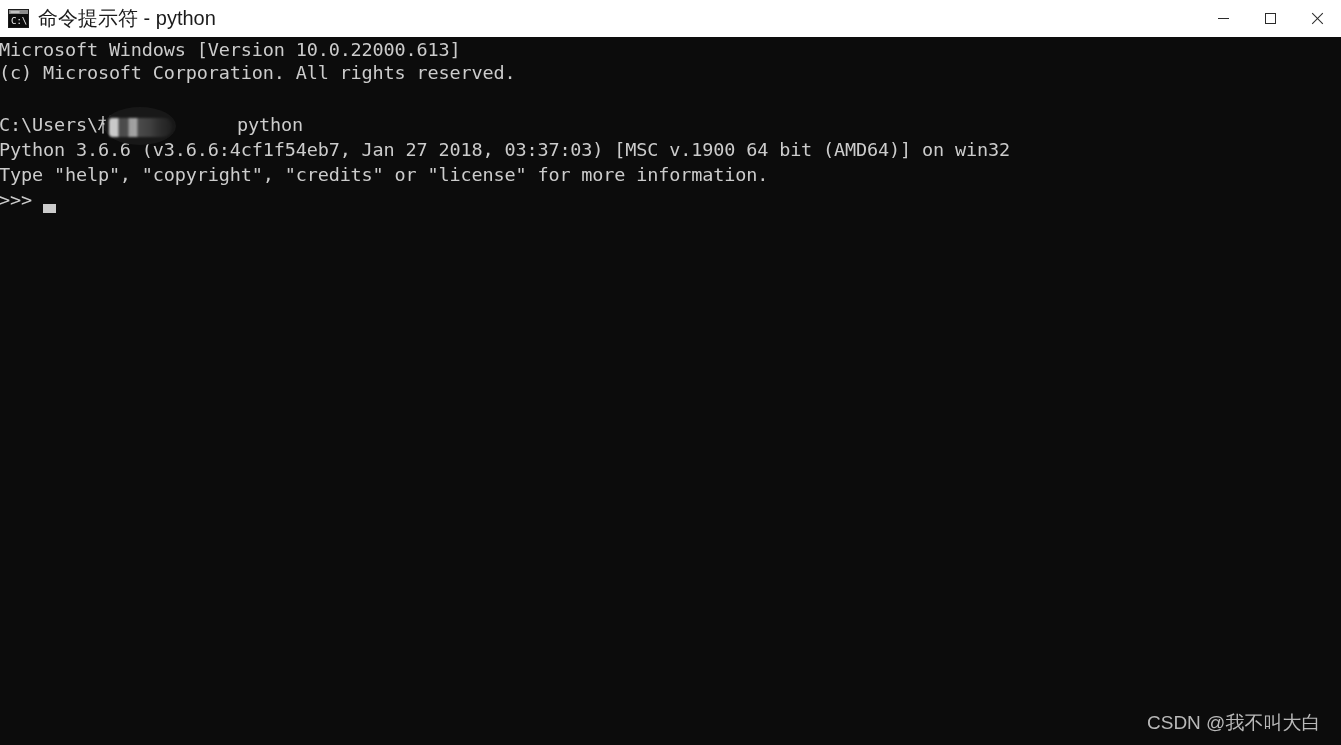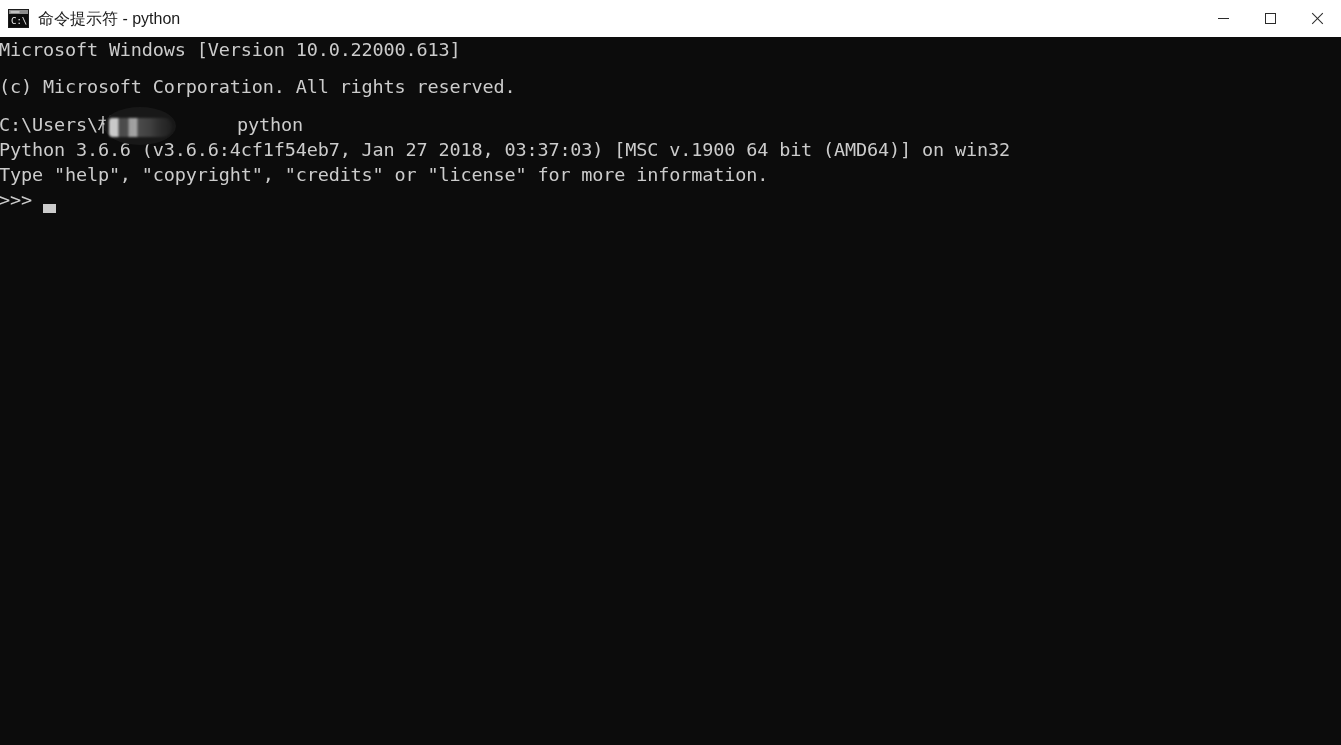--- a/index.html
+++ b/index.html
@@ -41,21 +41,21 @@
     width: 21px;
     height: 19px;
   }
   #title-text {
     position: absolute;
     left: 38px;
     top: 0;
     height: 37px;
     line-height: 37px;
     font-family: "Liberation Sans", sans-serif;
-    font-size: 16px;
+    font-size: 20px;
     color: #1b1b1b;
     white-space: nowrap;
   }
   #window-controls {
     position: absolute;
     right: 0;
     top: 0;
     height: 37px;
     display: flex;
   }
@@ -117,21 +117,21 @@
     left: -1px;
     height: 25px;
     line-height: 25px;
     white-space: pre;
     font-family: "DejaVu Sans Mono", monospace;
     font-size: 18.5px;
     letter-spacing: -0.15px;
     color: #cccccc;
   }
   .line-0 { top: 0px; }
-  .line-1 { top: 37px; }
+  .line-1 { top: 23px; }
   .line-2 { top: 50px; }
   .line-3 { top: 75px; }
   .line-4 { top: 100px; }
   .line-5 { top: 125px; }
   .line-6 { top: 150px; }
 
   
   #redaction-halo {
     position: absolute;
     left: 104px;
@@ -218,14 +218,15 @@
     <div class="line line-4">Python 3.6.6 (v3.6.6:4cf1f54eb7, Jan 27 2018, 03:37:03) [MSC v.1900 64 bit (AMD64)] on win32</div>
     <div class="line line-5">Type "help", "copyright", "credits" or "license" for more information.</div>
     <div class="line line-6">&gt;&gt;&gt; </div>
 
     <div id="redaction-halo"></div>
     <div id="redaction-block"></div>
 
     <div id="cursor"></div>
   </div>
 
+  <div id="watermark">CSDN @我不叫大白</div>
 
 </div>
 
 </body></html>

